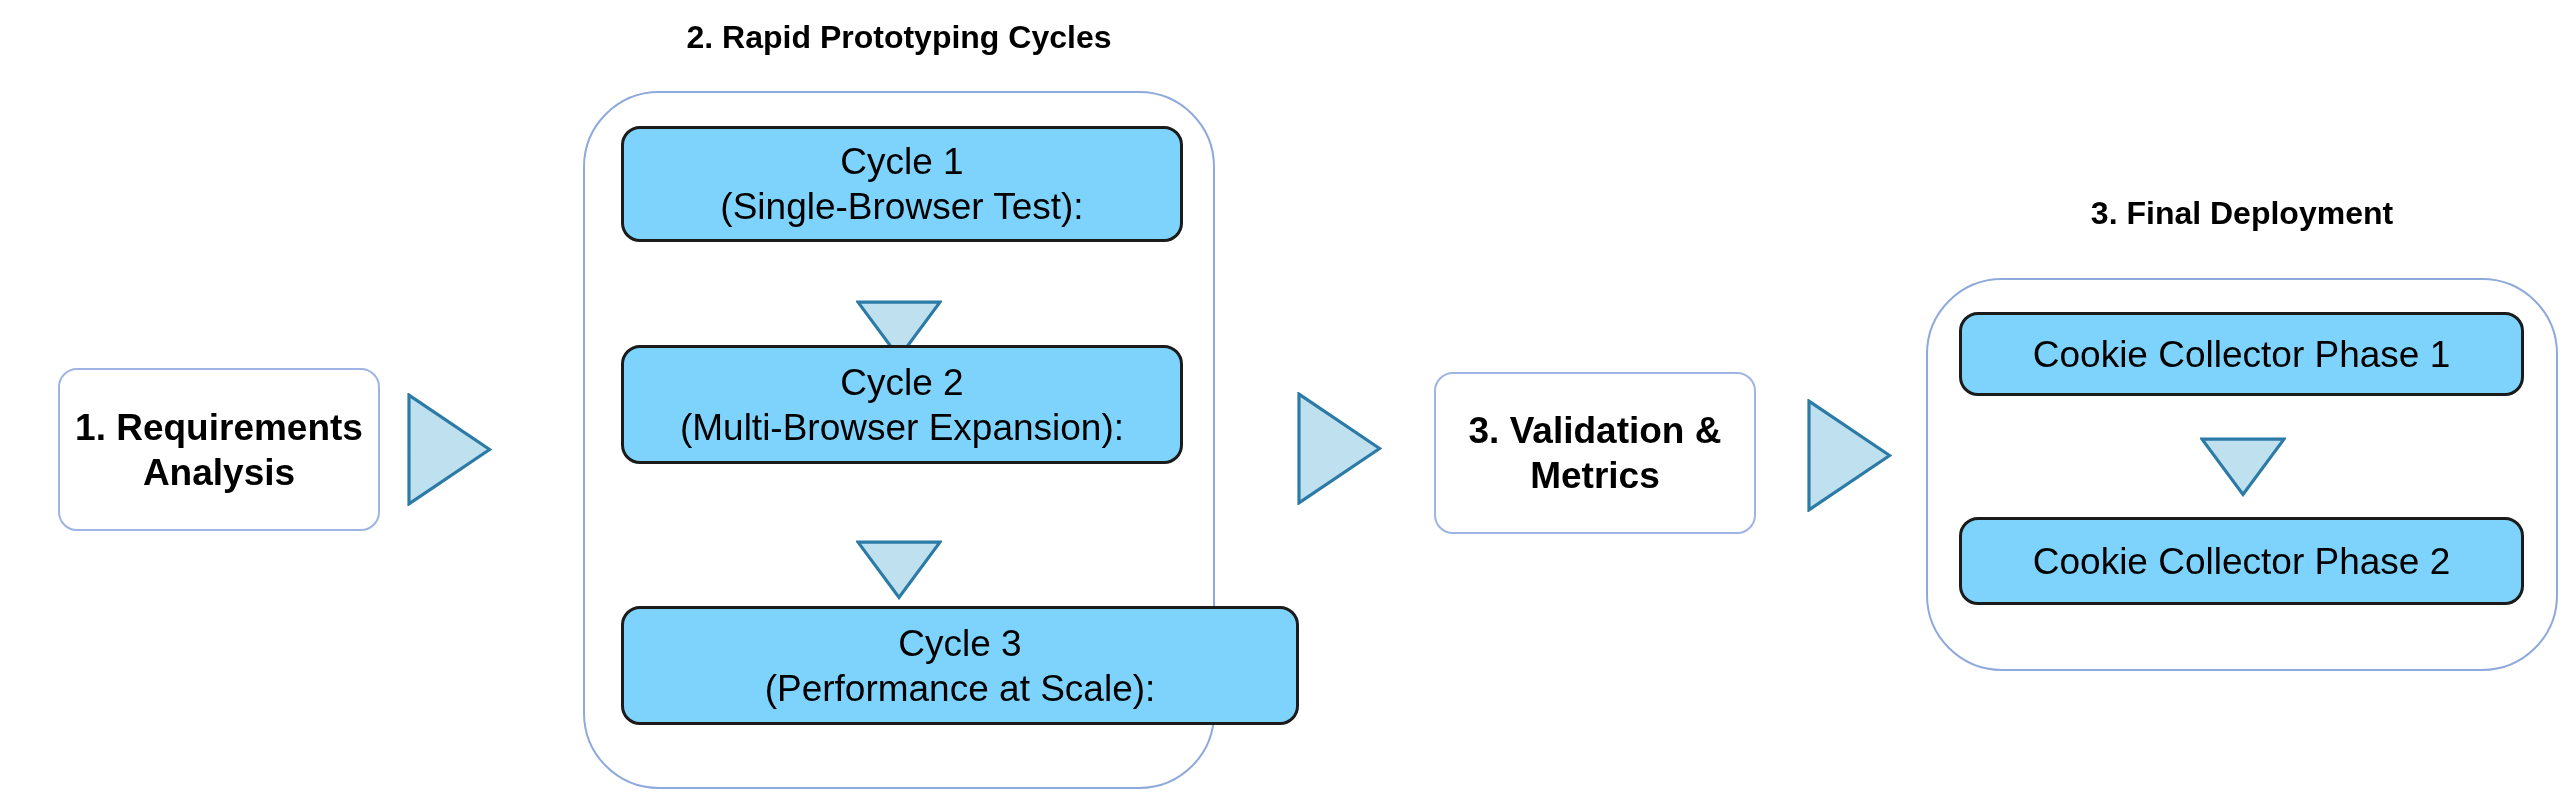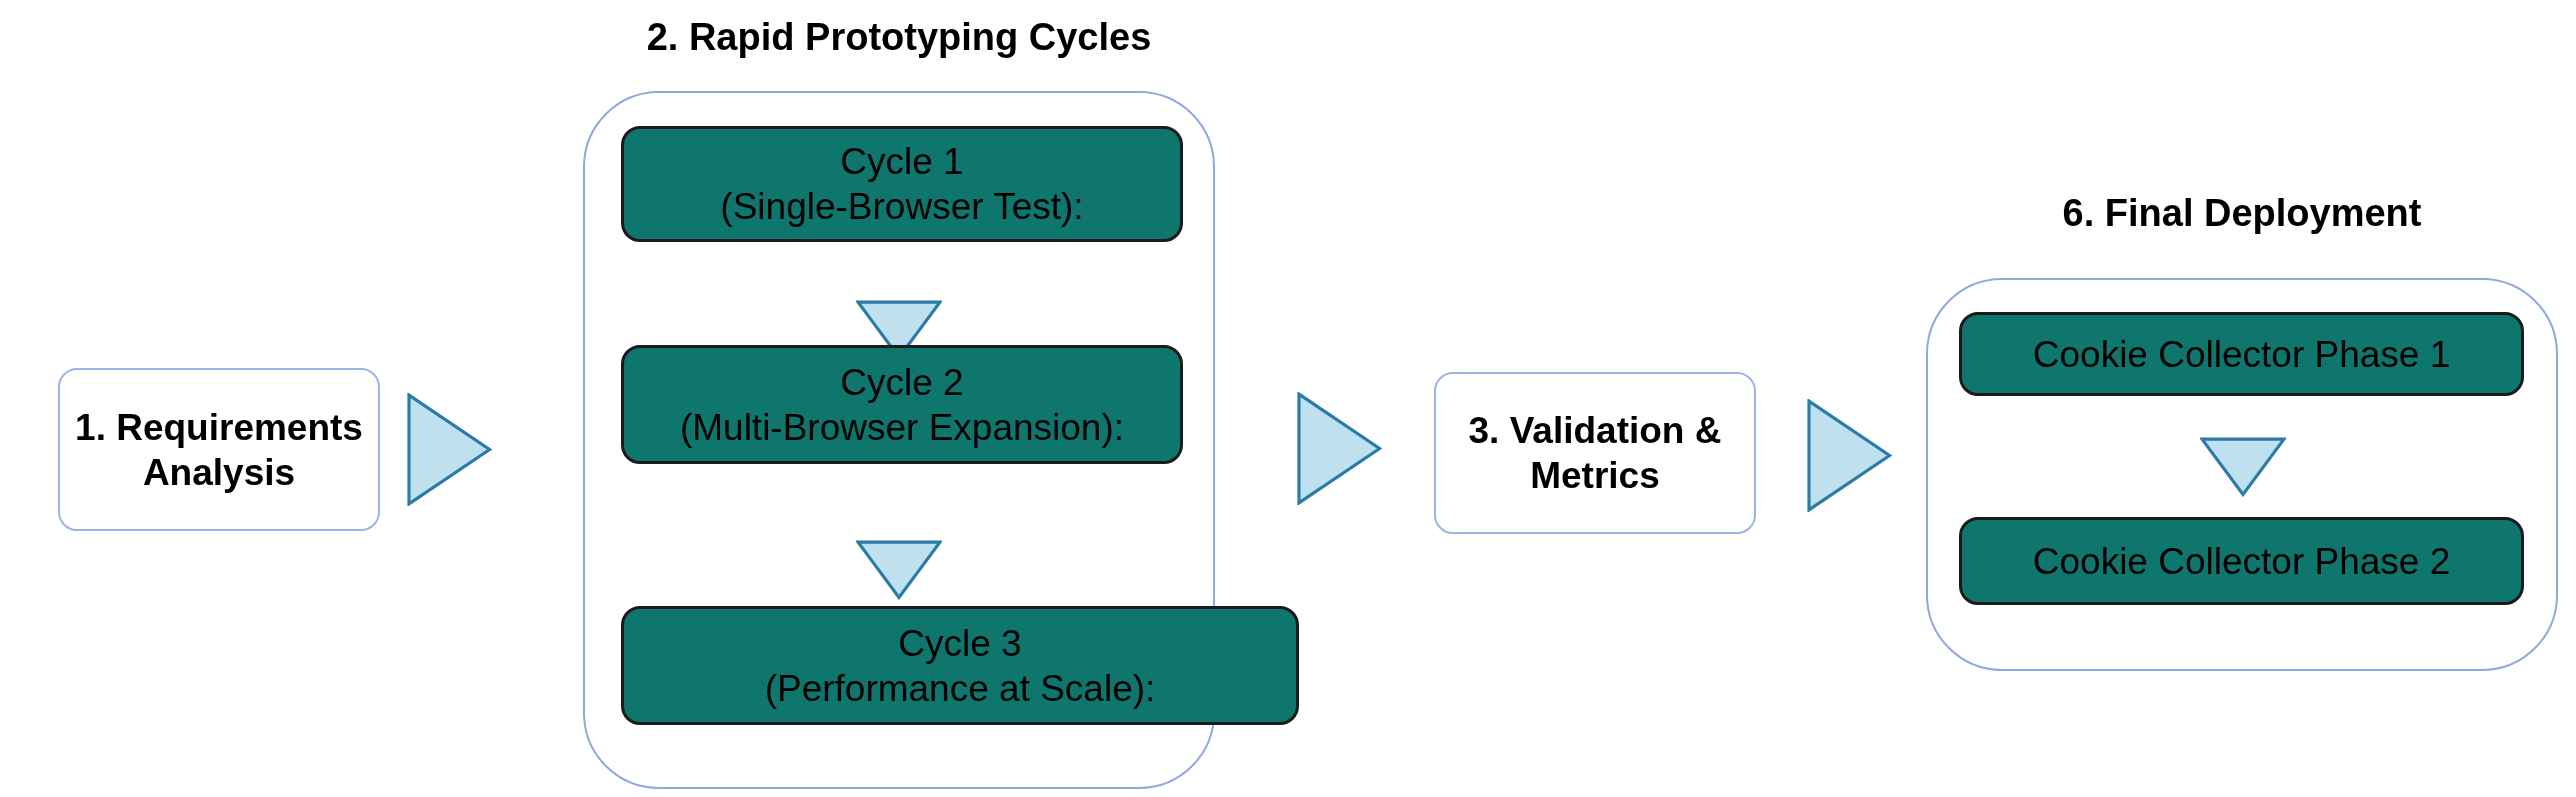--- a/index.html
+++ b/index.html
@@ -17,21 +17,21 @@
     overflow: hidden;
   }
   .abs { position: absolute; }
 
   
   .section-title {
     display: flex;
     align-items: center;
     justify-content: center;
     text-align: center;
-    font-size: 38px;
+    font-size: 32px;
     font-weight: 700;
     line-height: 46px;
     color: #000000;
     white-space: pre-line;
   }
 
   
   .step-node {
     box-sizing: border-box;
     background: #ffffff;
@@ -51,21 +51,21 @@
   .group-container {
     box-sizing: border-box;
     background: #ffffff;
     border: 2.4px solid #8ea9db;
     border-radius: 76px;
   }
 
   
   .inner-box {
     box-sizing: border-box;
-    background: #0f766e;
+    background: #7dd3fc;
     border: 3.2px solid #1b1b1b;
     border-radius: 19px;
     display: flex;
     align-items: center;
     justify-content: center;
     text-align: center;
     font-size: 37px;
     font-weight: 400;
     line-height: 45px;
     white-space: pre-line;
@@ -125,21 +125,21 @@
 
   <div class="abs step-node" style="left:1434px; top:372px; width:322px; height:162px;">
     <span>3. Validation &amp;
 Metrics</span>
   </div>
 
   <svg class="abs arrow-svg" style="left:1807px; top:399px;" width="85" height="113" viewBox="0 0 107 142">
     <polygon points="2.5,2.5 104,71 2.5,139.5" fill="#bfe0ee"></polygon>
   </svg>
 
-  <div class="abs section-title" style="left:1926px; top:189px; width:632px; height:48px;">6. Final Deployment</div>
+  <div class="abs section-title" style="left:1926px; top:189px; width:632px; height:48px;">3. Final Deployment</div>
 
   <div class="abs group-container" style="left:1926px; top:278px; width:632px; height:393px;"></div>
 
   <div class="abs inner-box" style="left:1959px; top:312px; width:565px; height:84px;">
     <span>Cookie Collector Phase 1</span>
   </div>
 
   <svg class="abs arrow-svg" style="left:2200px; top:437px;" width="86" height="60" viewBox="0 0 108 75">
     <polygon points="2.5,2.5 105.5,2.5 54,72" fill="#bfe0ee"></polygon>
   </svg>

